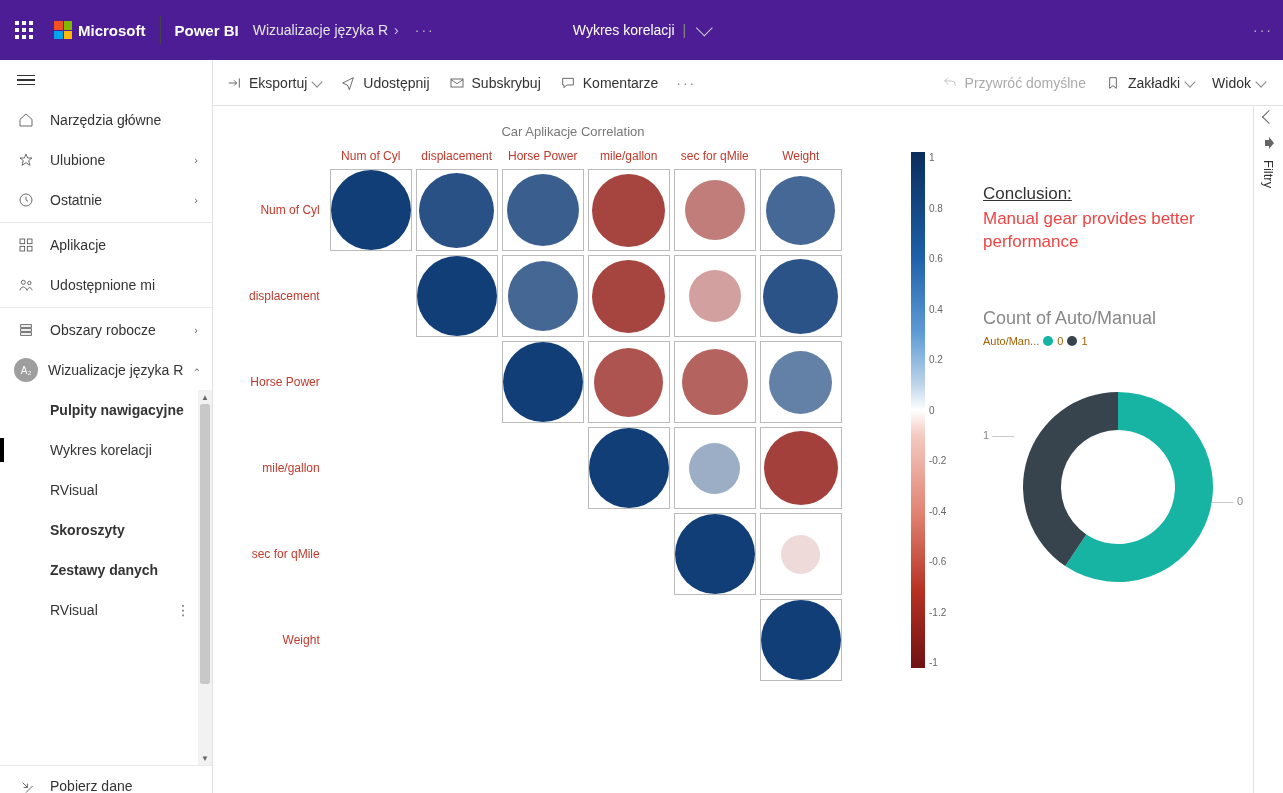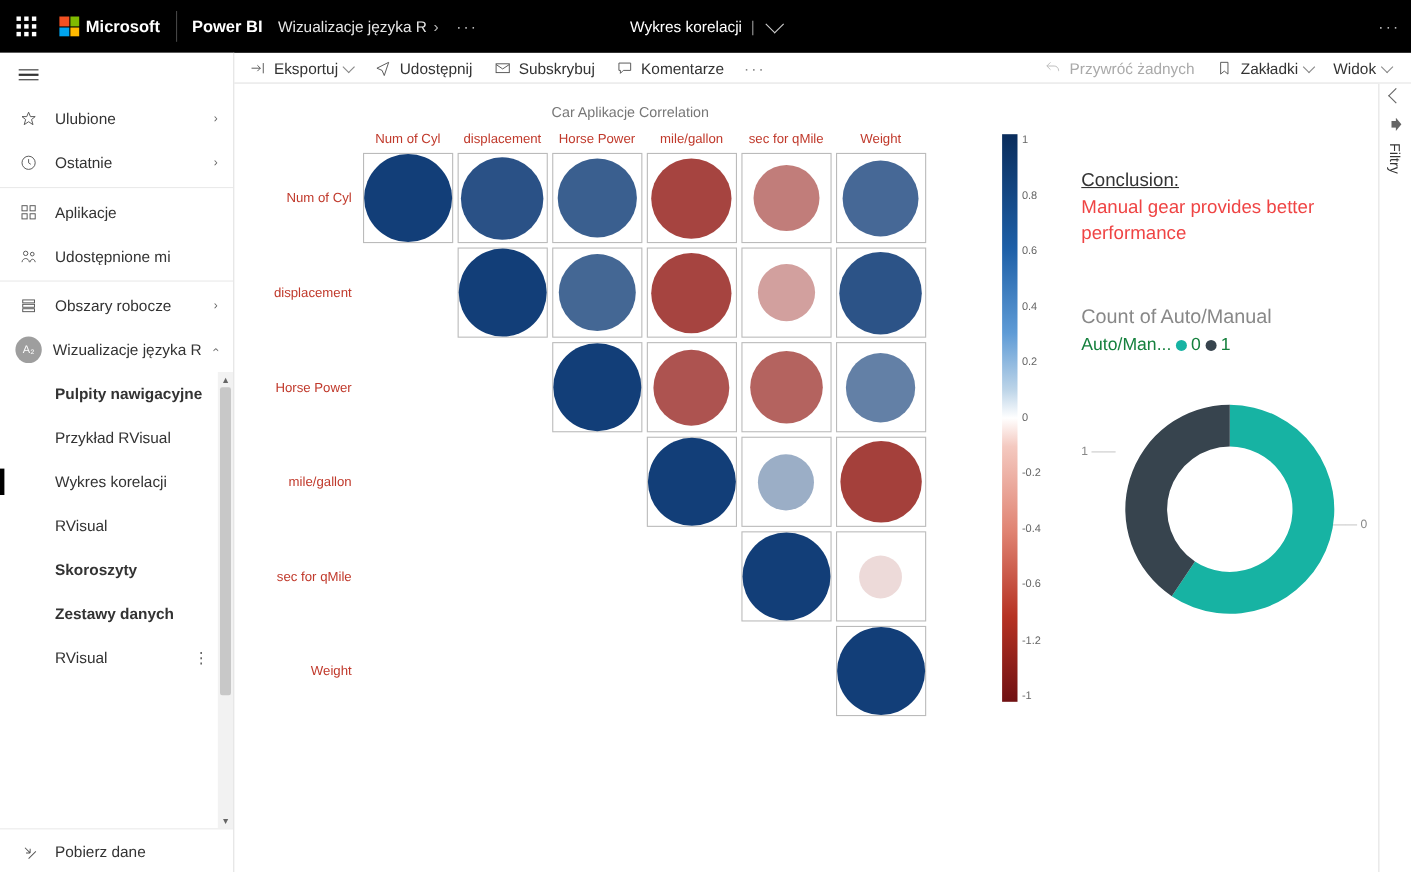--- a/index.html
+++ b/index.html
@@ -1,19 +1,19 @@
 <!DOCTYPE html>
 <html><head>
 <meta charset="utf-8">
 <style>
 * { margin:0; padding:0; box-sizing:border-box; font-family:"Segoe UI",Arial,sans-serif; -webkit-font-smoothing:antialiased; }
 html,body { width:1283px; height:793px; overflow:hidden; background:#fff; }
 
 
-.topbar { height:48px; background:#000000; color:#fff; display:flex; align-items:center; padding:0 10px 0 6px; font-size:14px; }
+.topbar { height:60px; background:#4c1d95; color:#fff; display:flex; align-items:center; padding:0 10px 0 6px; font-size:14px; }
 .waffle { width:36px; height:36px; display:flex; align-items:center; justify-content:center; cursor:pointer; }
 .waffle-grid { display:grid; grid-template-columns:repeat(3,4px); grid-template-rows:repeat(3,4px); gap:3px; }
 .waffle-grid span { background:#fff; }
 .mslogo { display:flex; align-items:center; margin-left:12px; }
 .ms-squares { width:18px; height:18px; display:grid; grid-template-columns:1fr 1fr; grid-template-rows:1fr 1fr; gap:1px; margin-right:6px; }
 .ms-squares span:nth-child(1){background:#f25022;} .ms-squares span:nth-child(2){background:#7fba00;}
 .ms-squares span:nth-child(3){background:#00a4ef;} .ms-squares span:nth-child(4){background:#ffb900;}
 .ms-word { font-size:15px; font-weight:600; color:#fff; }
 .vdiv { width:1px; height:28px; background:#444; margin:0 14px; }
 .app-name { font-weight:600; font-size:15px; }
@@ -46,21 +46,21 @@
 .tree-scroll .up,.tree-scroll .down{position:absolute;left:0;right:0;height:14px;display:flex;align-items:center;justify-content:center;font-size:8px;color:#666;}
 .tree-scroll .up{top:0;} .tree-scroll .down{bottom:0;}
 .tree-row { height:40px; display:flex; align-items:center; padding-left:36px; font-size:14px; color:#333; cursor:pointer; position:relative; }
 .tree-heading { font-weight:600; }
 .tree-row.active::before { content:""; position:absolute; left:-14px; top:8px; bottom:8px; width:4px; background:#000; }
 .tree-empty { padding-left:36px; font-size:12px; color:#999; font-style:italic; height:30px; display:flex; align-items:center; }
 .footer-row { margin-top:auto; border-top:1px solid #eaeaea; }
 
 
 .main { flex:1; display:flex; flex-direction:column; position:relative; }
-.actionbar { height:28px; display:flex; align-items:center; padding:0 12px; border-bottom:1px solid #e1e1e1; font-size:14px; color:#333; }
+.actionbar { height:46px; display:flex; align-items:center; padding:0 12px; border-bottom:1px solid #e1e1e1; font-size:14px; color:#333; }
 .act-btn { display:flex; align-items:center; margin-right:18px; cursor:pointer; }
 .act-btn .icn { width:18px; height:18px; margin-right:6px; display:flex; align-items:center; justify-content:center; color:#555; }
 .act-sep { flex:1; }
 .act-btn.disabled { color:#aaa; }
 .mini-chev { width:8px;height:8px; border-right:1px solid #888; border-bottom:1px solid #888; transform:rotate(45deg); margin-left:6px; margin-top:-2px;}
 .act-more{color:#888;letter-spacing:2px;cursor:pointer;}
 
 
 .canvas { flex:1; position:relative; overflow:hidden; }
 .report-wrap { display:flex; padding:18px 0 0 30px; height:100%; }
@@ -77,21 +77,21 @@
 
 .cbar-wrap { width:40px; display:flex; margin-left:8px; margin-top:28px; height:516px; }
 .cbar { width:14px; height:100%; background:linear-gradient(to bottom,#0a2d5c 0%,#1d5fa7 20%,#5e9bd6 35%,#bcd4e8 45%,#ffffff 50%,#f4c9c0 55%,#e08372 70%,#b63223 85%,#701113 100%); }
 .cbar-ticks { display:flex; flex-direction:column; justify-content:space-between; height:100%; margin-left:4px; }
 .cbar-ticks span { font-size:10px; color:#666; }
 
 .conc-col { width:300px; margin-left:32px; padding-top:60px; }
 .conc-head { font-size:17px; text-decoration:underline; color:#333; margin-bottom:4px; }
 .conc-text { font-size:17px; color:#ef4444; line-height:1.35; }
 .count-title { font-size:18px; color:#888; margin-top:54px; }
-.legend-row { margin-top:6px; font-size:16px; color:#15803d; display:flex; align-items:center; }
+.legend-row { margin-top:6px; font-size:11px; color:#a16207; display:flex; align-items:center; }
 .lg-dot { width:10px;height:10px;border-radius:50%; margin:0 4px 0 4px; }
 .lg-dot.teal{background:#17b3a3;} .lg-dot.dark{background:#37444e;}
 
 .donut-wrap { position:relative; width:260px; height:240px; margin-top:20px; }
 .donut-lbl { position:absolute; font-size:11px; color:#888; }
 
 
 .filters-rail { position:absolute; right:0; top:0; bottom:0; width:30px; border-left:1px solid #e1e1e1; background:#fff; display:flex; flex-direction:column; align-items:center; padding-top:6px; }
 .filters-chev { width:10px;height:10px;border-left:1.5px solid #666;border-bottom:1.5px solid #666; transform:rotate(45deg); margin-bottom:14px; cursor:pointer;}
 .filters-label { writing-mode:vertical-rl; font-size:13px; color:#333; margin-top:10px; }
@@ -151,20 +151,28 @@
             <span></span>
             <span></span>
             <span></span>
           </div>
         </div>
     </div>
 
     <div class="nav-row">
       <div class="nav-icon">
           <svg class="icn-svg" viewBox="0 0 24 24">
+            <path d="M3 11l9-8 9 8v10H3z"></path>
+          </svg>
+        </div>
+      <span class="nav-label">Narzędzia główne</span>
+    </div>
+    <div class="nav-row">
+      <div class="nav-icon">
+          <svg class="icn-svg" viewBox="0 0 24 24">
             <path d="M12 3l2.5 6H21l-5 4 2 7-6-4-6 4 2-7-5-4h6.5z"></path>
           </svg>
         </div>
       <span class="nav-label">Ulubione</span>
       <span class="nav-chevron">›</span>
     </div>
     <div class="nav-row">
       <div class="nav-icon">
           <svg class="icn-svg" viewBox="0 0 24 24">
             <circle cx="12" cy="12" r="9"></circle>
@@ -209,21 +217,20 @@
       <span class="nav-chevron">›</span>
     </div>
     <div class="nav-row">
       <div class="ws-badge">A₂</div>
       <span class="nav-label">Wizualizacje języka R</span>
       <span class="nav-chevron" style="transform:rotate(-90deg);display:inline-block;">›</span>
     </div>
 
     <div class="tree" style="flex:1; position:relative;">
       <div class="tree-row tree-heading">Pulpity nawigacyjne</div>
-      <div class="tree-row">Przykład RVisual</div>
       <div class="tree-row active">Wykres korelacji</div>
       <div class="tree-row">RVisual</div>
       <div class="tree-row tree-heading">Skoroszyty</div>
       <div class="tree-row tree-heading">Zestawy danych</div>
       <div class="tree-row" style="justify-content:space-between; padding-right:22px;">
         <span>RVisual</span>
         <span style="color:#666;">⋮</span>
       </div>
       <div class="tree-scroll">
         <div class="track"></div>
@@ -282,21 +289,21 @@
       <span class="act-more">···</span>
 
       <div class="act-sep"></div>
 
       <div class="act-btn disabled">
         <span class="icn">
             <svg class="icn-svg" viewBox="0 0 24 24" style="stroke:#bbb;">
               <path d="M9 14l-5-5 5-5M4 9h10a6 6 0 016 6v1"></path>
             </svg>
           </span>
-        <span>Przywróć żadnych</span>
+        <span>Przywróć domyślne</span>
       </div>
       <div class="act-btn">
         <span class="icn">
             <svg class="icn-svg" viewBox="0 0 24 24">
               <path d="M7 4h10v16l-5-4-5 4z"></path>
             </svg>
           </span>
         <span>Zakładki</span>
         <span class="mini-chev"></span>
       </div>

